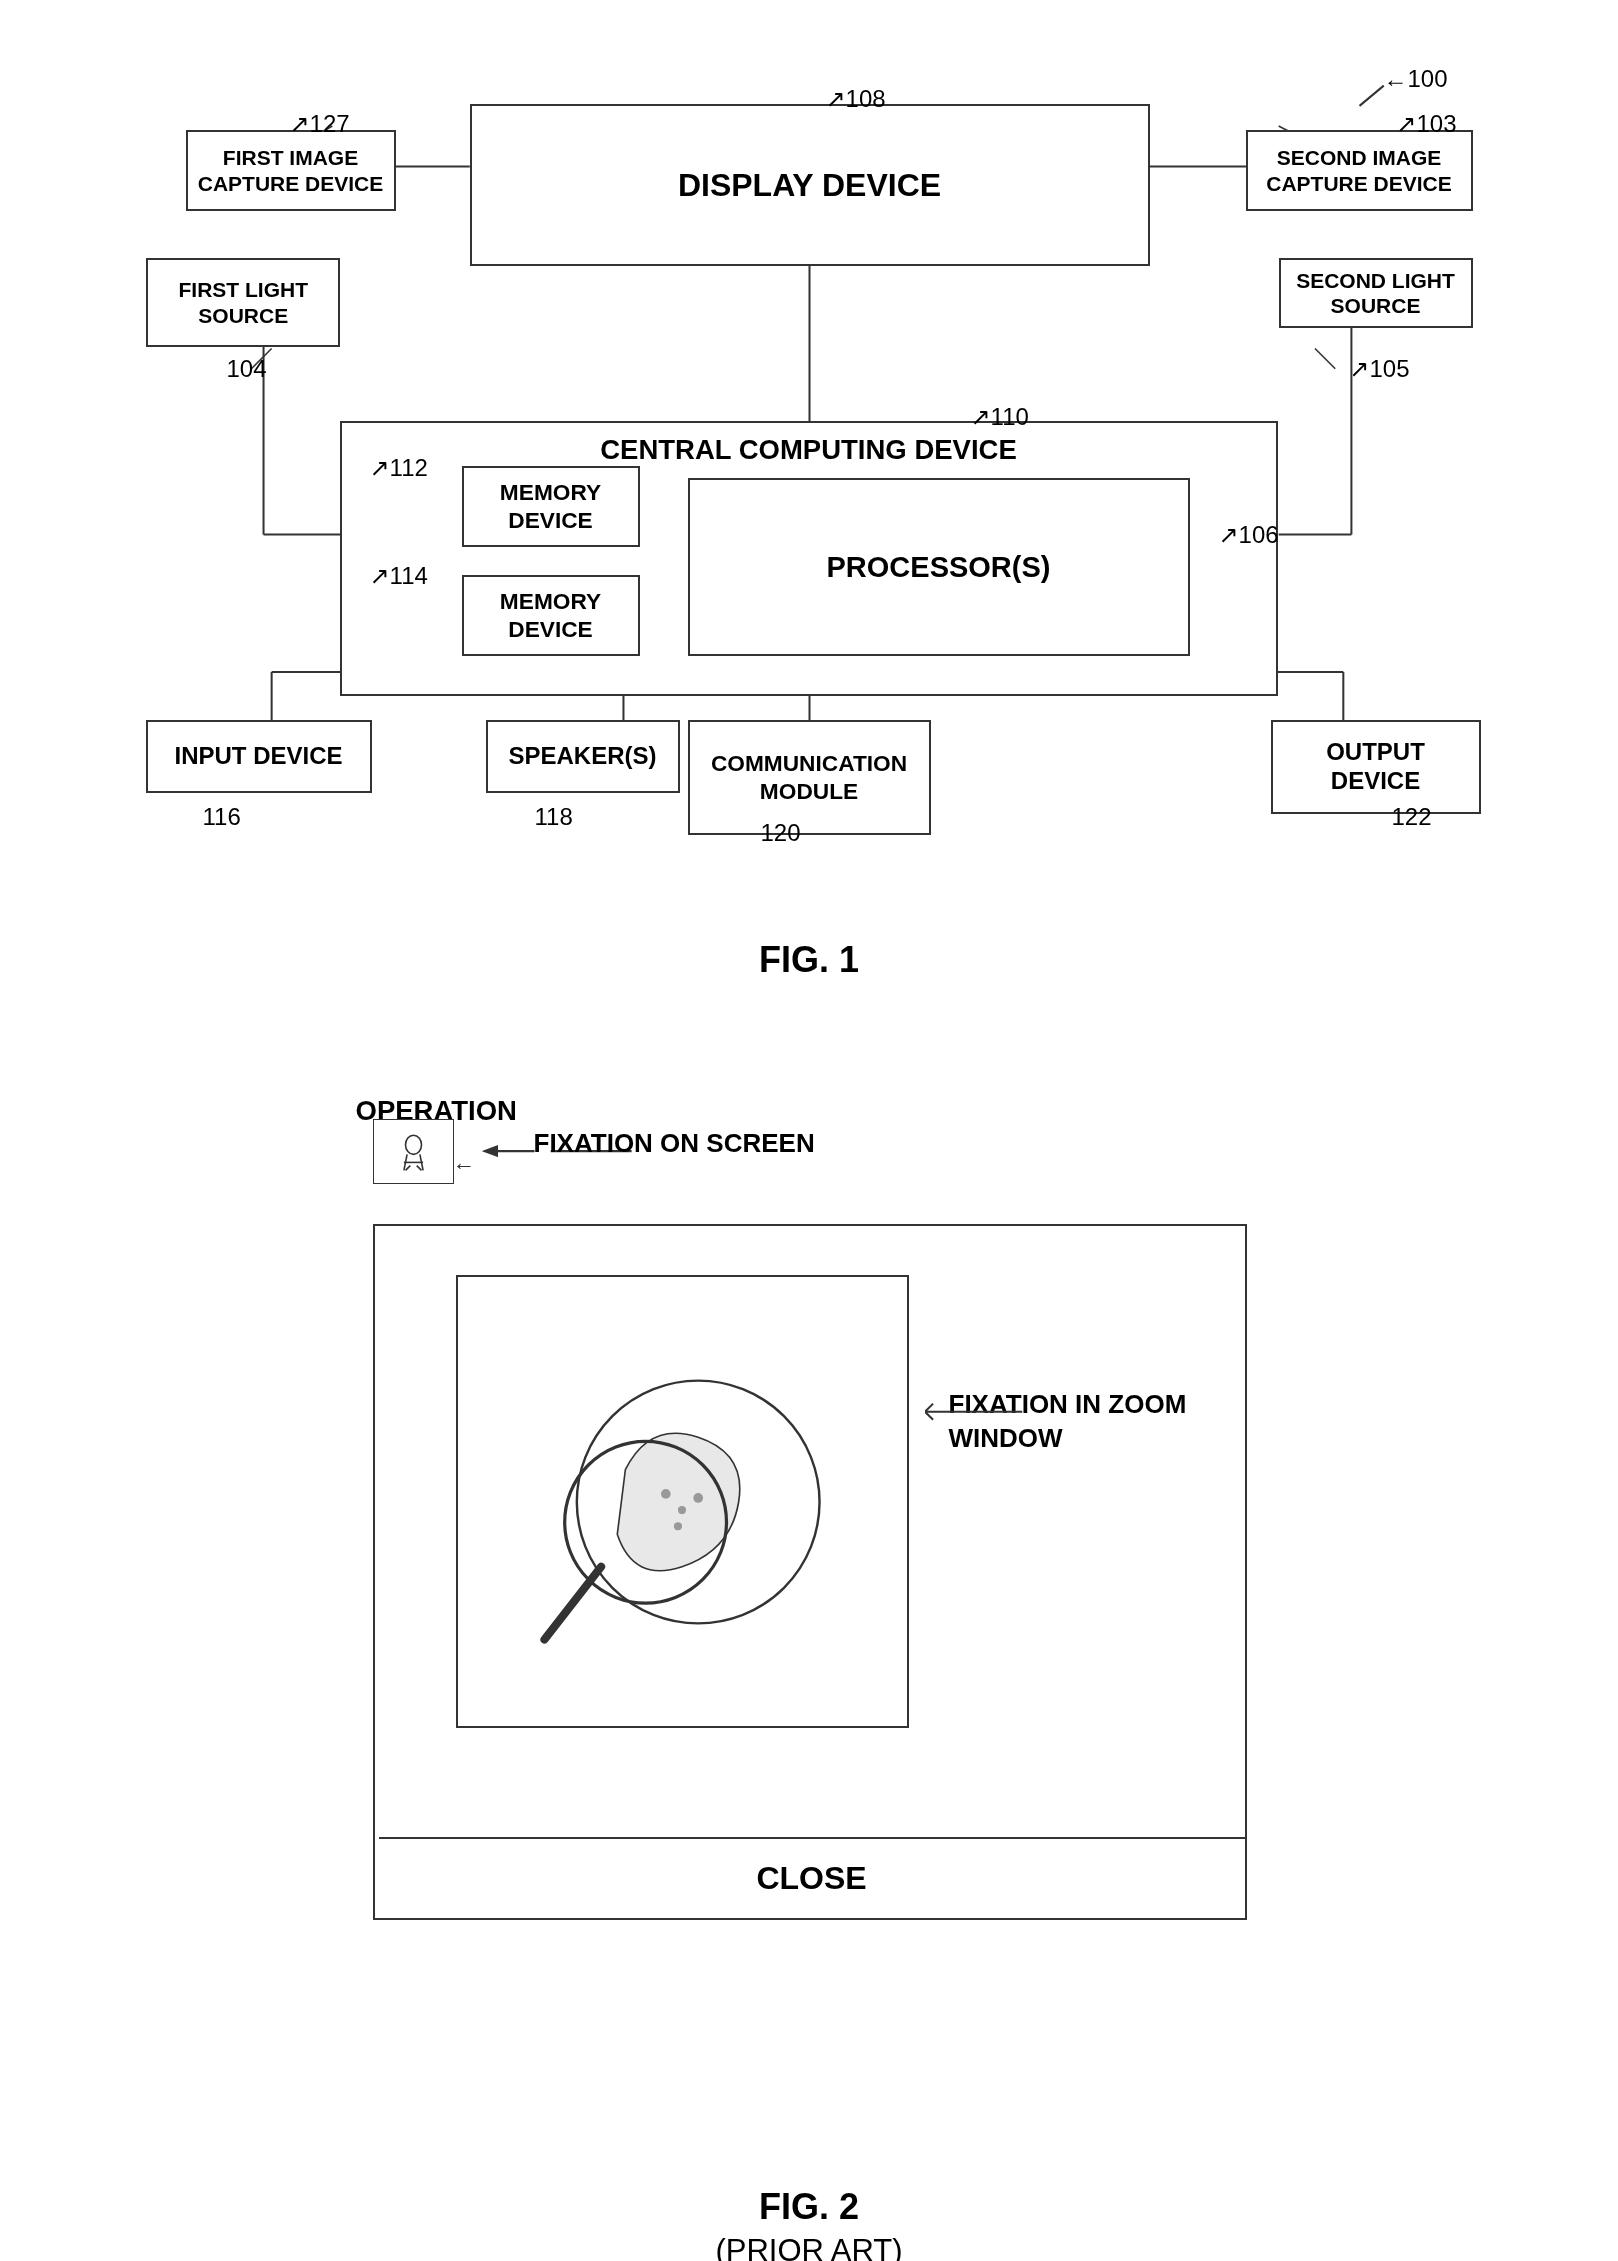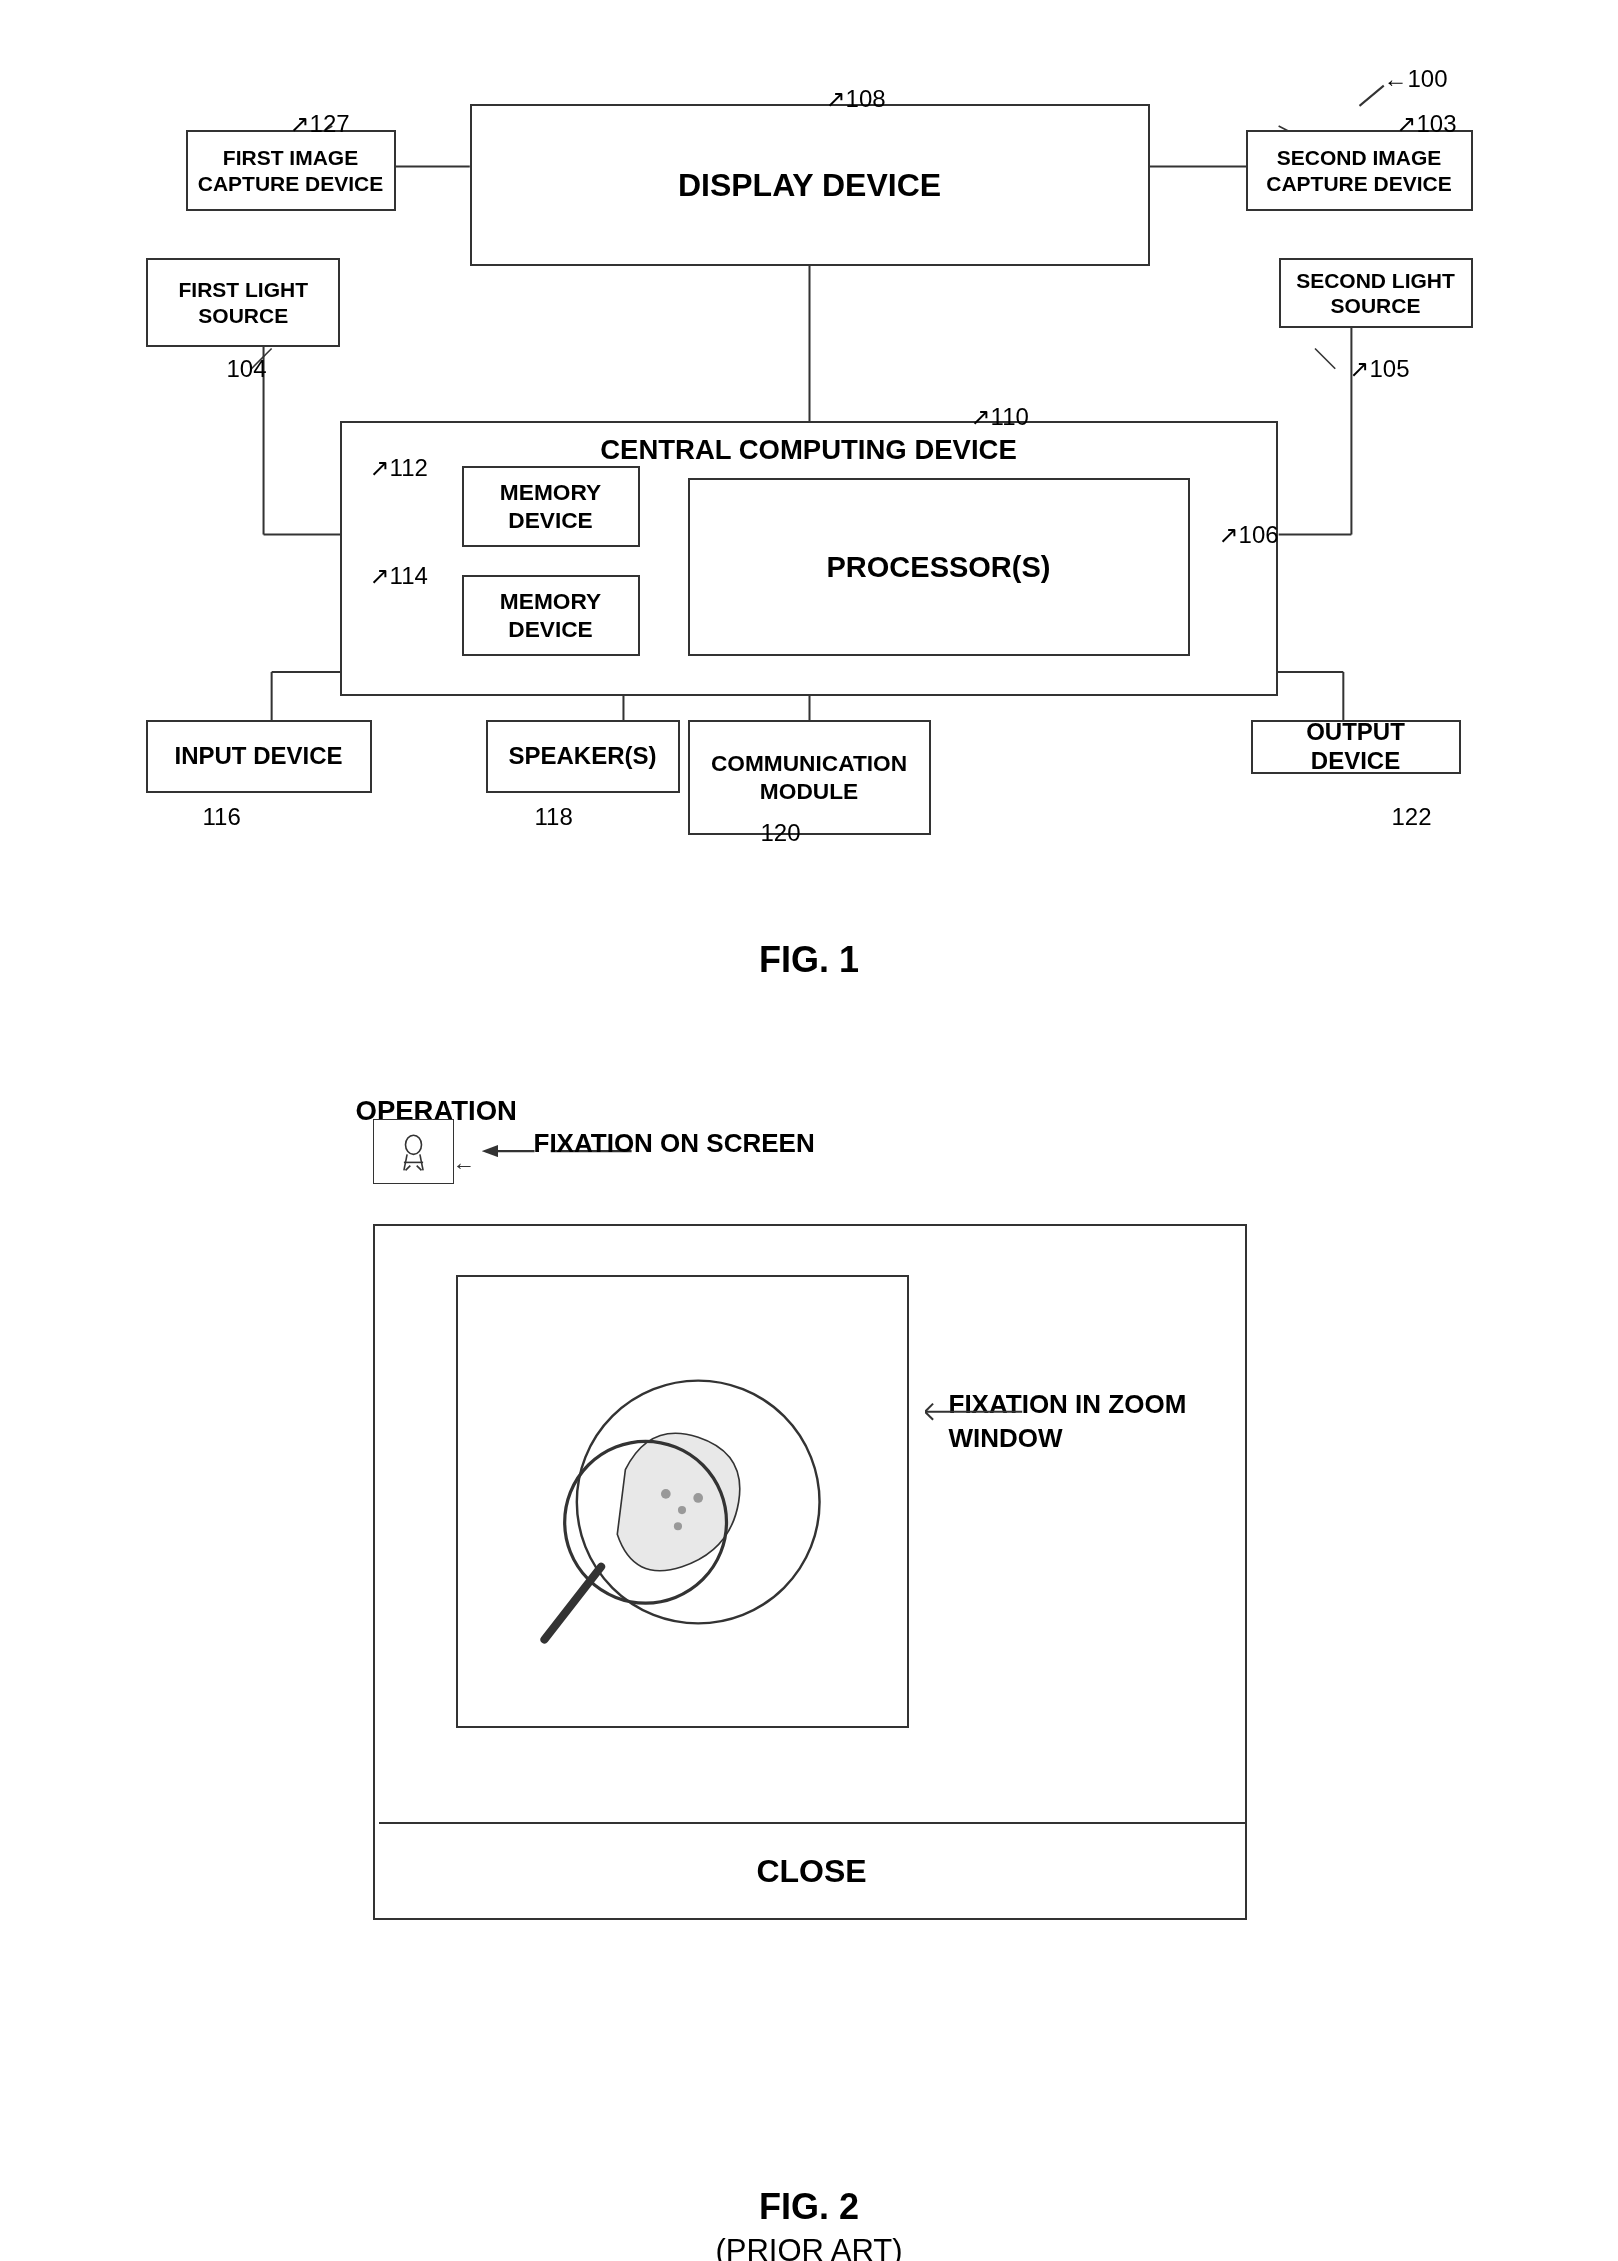--- a/index.html
+++ b/index.html
@@ -198,21 +198,21 @@
     <div class="box" style="left:364px; top:671px; width:194px; height:73px; font-size:24px;">
       SPEAKER(S)
     </div>
     <div class="ref" style="left:413px; top:754px;">118</div>
 
     <div class="box" style="left:566px; top:671px; width:243px; height:115px; font-size:22.7px;">
       COMMUNICATION<br>MODULE
     </div>
     <div class="ref" style="left:639px; top:770px;">120</div>
 
-    <div class="box" style="right:36px; top:671px; width:210px; height:54px; font-size:24px;">
+    <div class="box" style="right:16px; top:671px; width:210px; height:94px; font-size:24px;">
       OUTPUT DEVICE
     </div>
     <div class="ref" style="right:65px; top:754px;">122</div>
 
   </div>
 
   <div style="text-align:center; margin-top:16px;">
     <span class="fig-caption">FIG. 1</span>
   </div>
 </div>
@@ -275,21 +275,21 @@
 
       <div style="position:absolute; top:162px; left:574px; font-size:26px; font-weight:bold; line-height:1.3;">FIXATION IN
 ZOOM WINDOW</div>
 
       <svg style="position:absolute; top:129px; left:550px; width:162px; height:81px;" viewBox="0 0 200 100">
         <line x1="0" y1="70" x2="120" y2="70" stroke="#333" stroke-width="2.5"></line>
         <line x1="0" y1="70" x2="10" y2="60" stroke="#333" stroke-width="2.5"></line>
         <line x1="0" y1="70" x2="10" y2="80" stroke="#333" stroke-width="2.5"></line>
       </svg>
 
-      <div style="position:absolute; bottom:0; left:4px; right:0; height:96px; border-top:2.4px solid #333; display:flex; align-items:center; justify-content:center; font-size:32px; font-weight:bold;">
+      <div style="position:absolute; bottom:0; left:4px; right:0; height:81px; border-top:2.4px solid #333; display:flex; align-items:center; justify-content:center; font-size:32px; font-weight:bold;">
         <span>CLOSE</span>
       </div>
     </div>
 
   </div>
 
   <div style="text-align:center; margin-top:8px;">
     <div class="fig-caption">FIG. 2</div>
     <div class="fig-caption-sub">(PRIOR ART)</div>
   </div>

